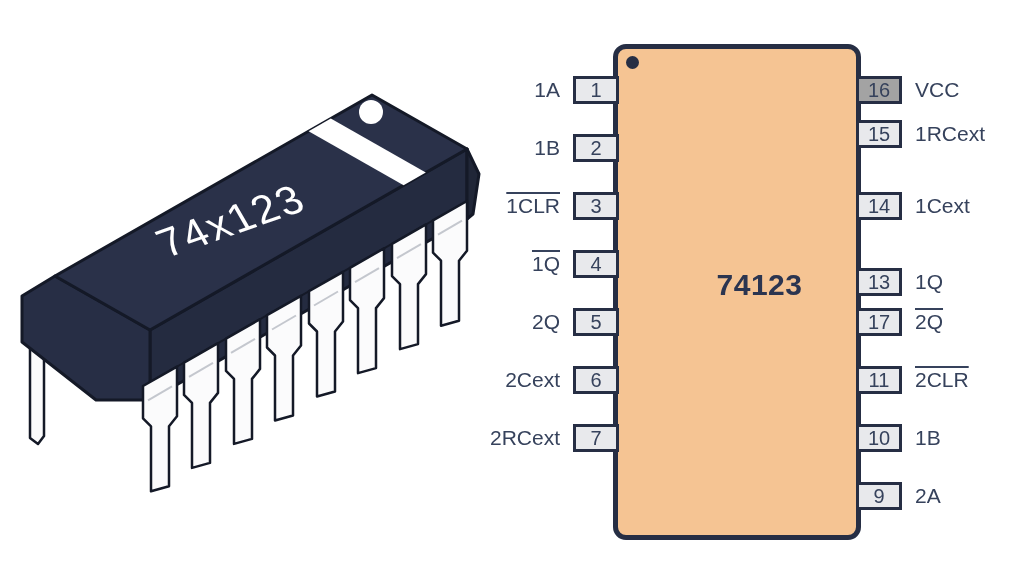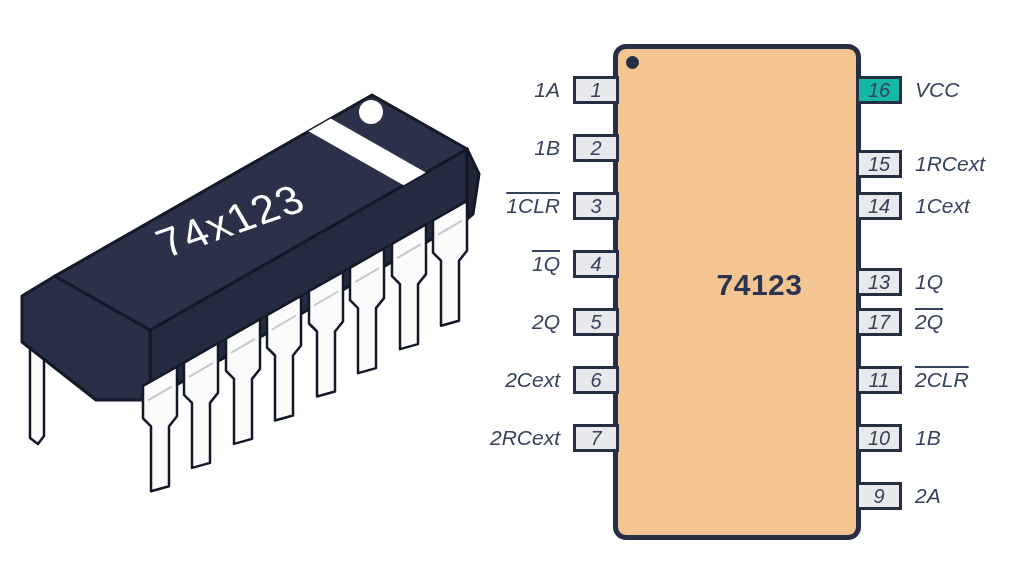--- a/index.html
+++ b/index.html
@@ -18,34 +18,34 @@
   }
   .ic-dot {
     position: absolute; left: 626px; top: 56px; width: 13px; height: 13px;
     border-radius: 50%; background: #262E44; z-index: 3;
   }
   .ic-name {
     position: absolute; left: 613px; top: 268px; width: 293px; text-align: center;
     font-size: 30px; font-weight: bold; color: #2B3550; z-index: 2; letter-spacing: 0.5px;
   }
   .prow {
-    position: absolute; height: 28px; display: flex; z-index: 2; font-style: italic;
+    position: absolute; height: 28px; display: flex; z-index: 2;
   }
   .prow.left  { left: 0; width: 619px; justify-content: flex-end; gap: 13px; }
   .prow.right { left: 856px; width: 168px; justify-content: flex-start; gap: 13px; }
   .plabel {
     font-size: 21px; color: #36425C; line-height: 28px; white-space: nowrap;
   }
   .plabel[data-overline="true"] { text-decoration: overline; text-decoration-thickness: 2px; text-underline-offset: 2px; }
   .pbox {
     width: 46px; height: 28px; border: 3px solid #262E44; background: #E8E9EC;
     display: flex; align-items: center; justify-content: center;
     font-size: 20px; color: #36425C; flex: 0 0 auto;
   }
-  .pbox[data-highlight="true"] { background: #14b8a6; }
+  .pbox[data-highlight="true"] { background: #a3a3a3; }
 </style>
 </head>
 <body>
 
 <div class="stage">
 
   <svg class="chip3d" viewBox="0 0 500 586">
 
     <path d="M30,347 L44,347 L44,436 L38,444 L30,438 Z" fill="#FBFBFC" stroke="#141927" stroke-width="2.5" stroke-linejoin="round"></path>
 
@@ -111,21 +111,21 @@
   </div>
   <div class="prow left" style="top:424px">
     <span class="plabel" data-overline="false">2RCext</span>
     <span class="pbox" data-highlight="false">7</span>
   </div>
 
   <div class="prow right" style="top:76px">
     <span class="pbox" data-highlight="true">16</span>
     <span class="plabel" data-overline="false">VCC</span>
   </div>
-  <div class="prow right" style="top:150px">
+  <div class="prow right" style="top:120px">
     <span class="pbox" data-highlight="false">15</span>
     <span class="plabel" data-overline="false">1RCext</span>
   </div>
   <div class="prow right" style="top:192px">
     <span class="pbox" data-highlight="false">14</span>
     <span class="plabel" data-overline="false">1Cext</span>
   </div>
   <div class="prow right" style="top:268px">
     <span class="pbox" data-highlight="false">13</span>
     <span class="plabel" data-overline="false">1Q</span>

